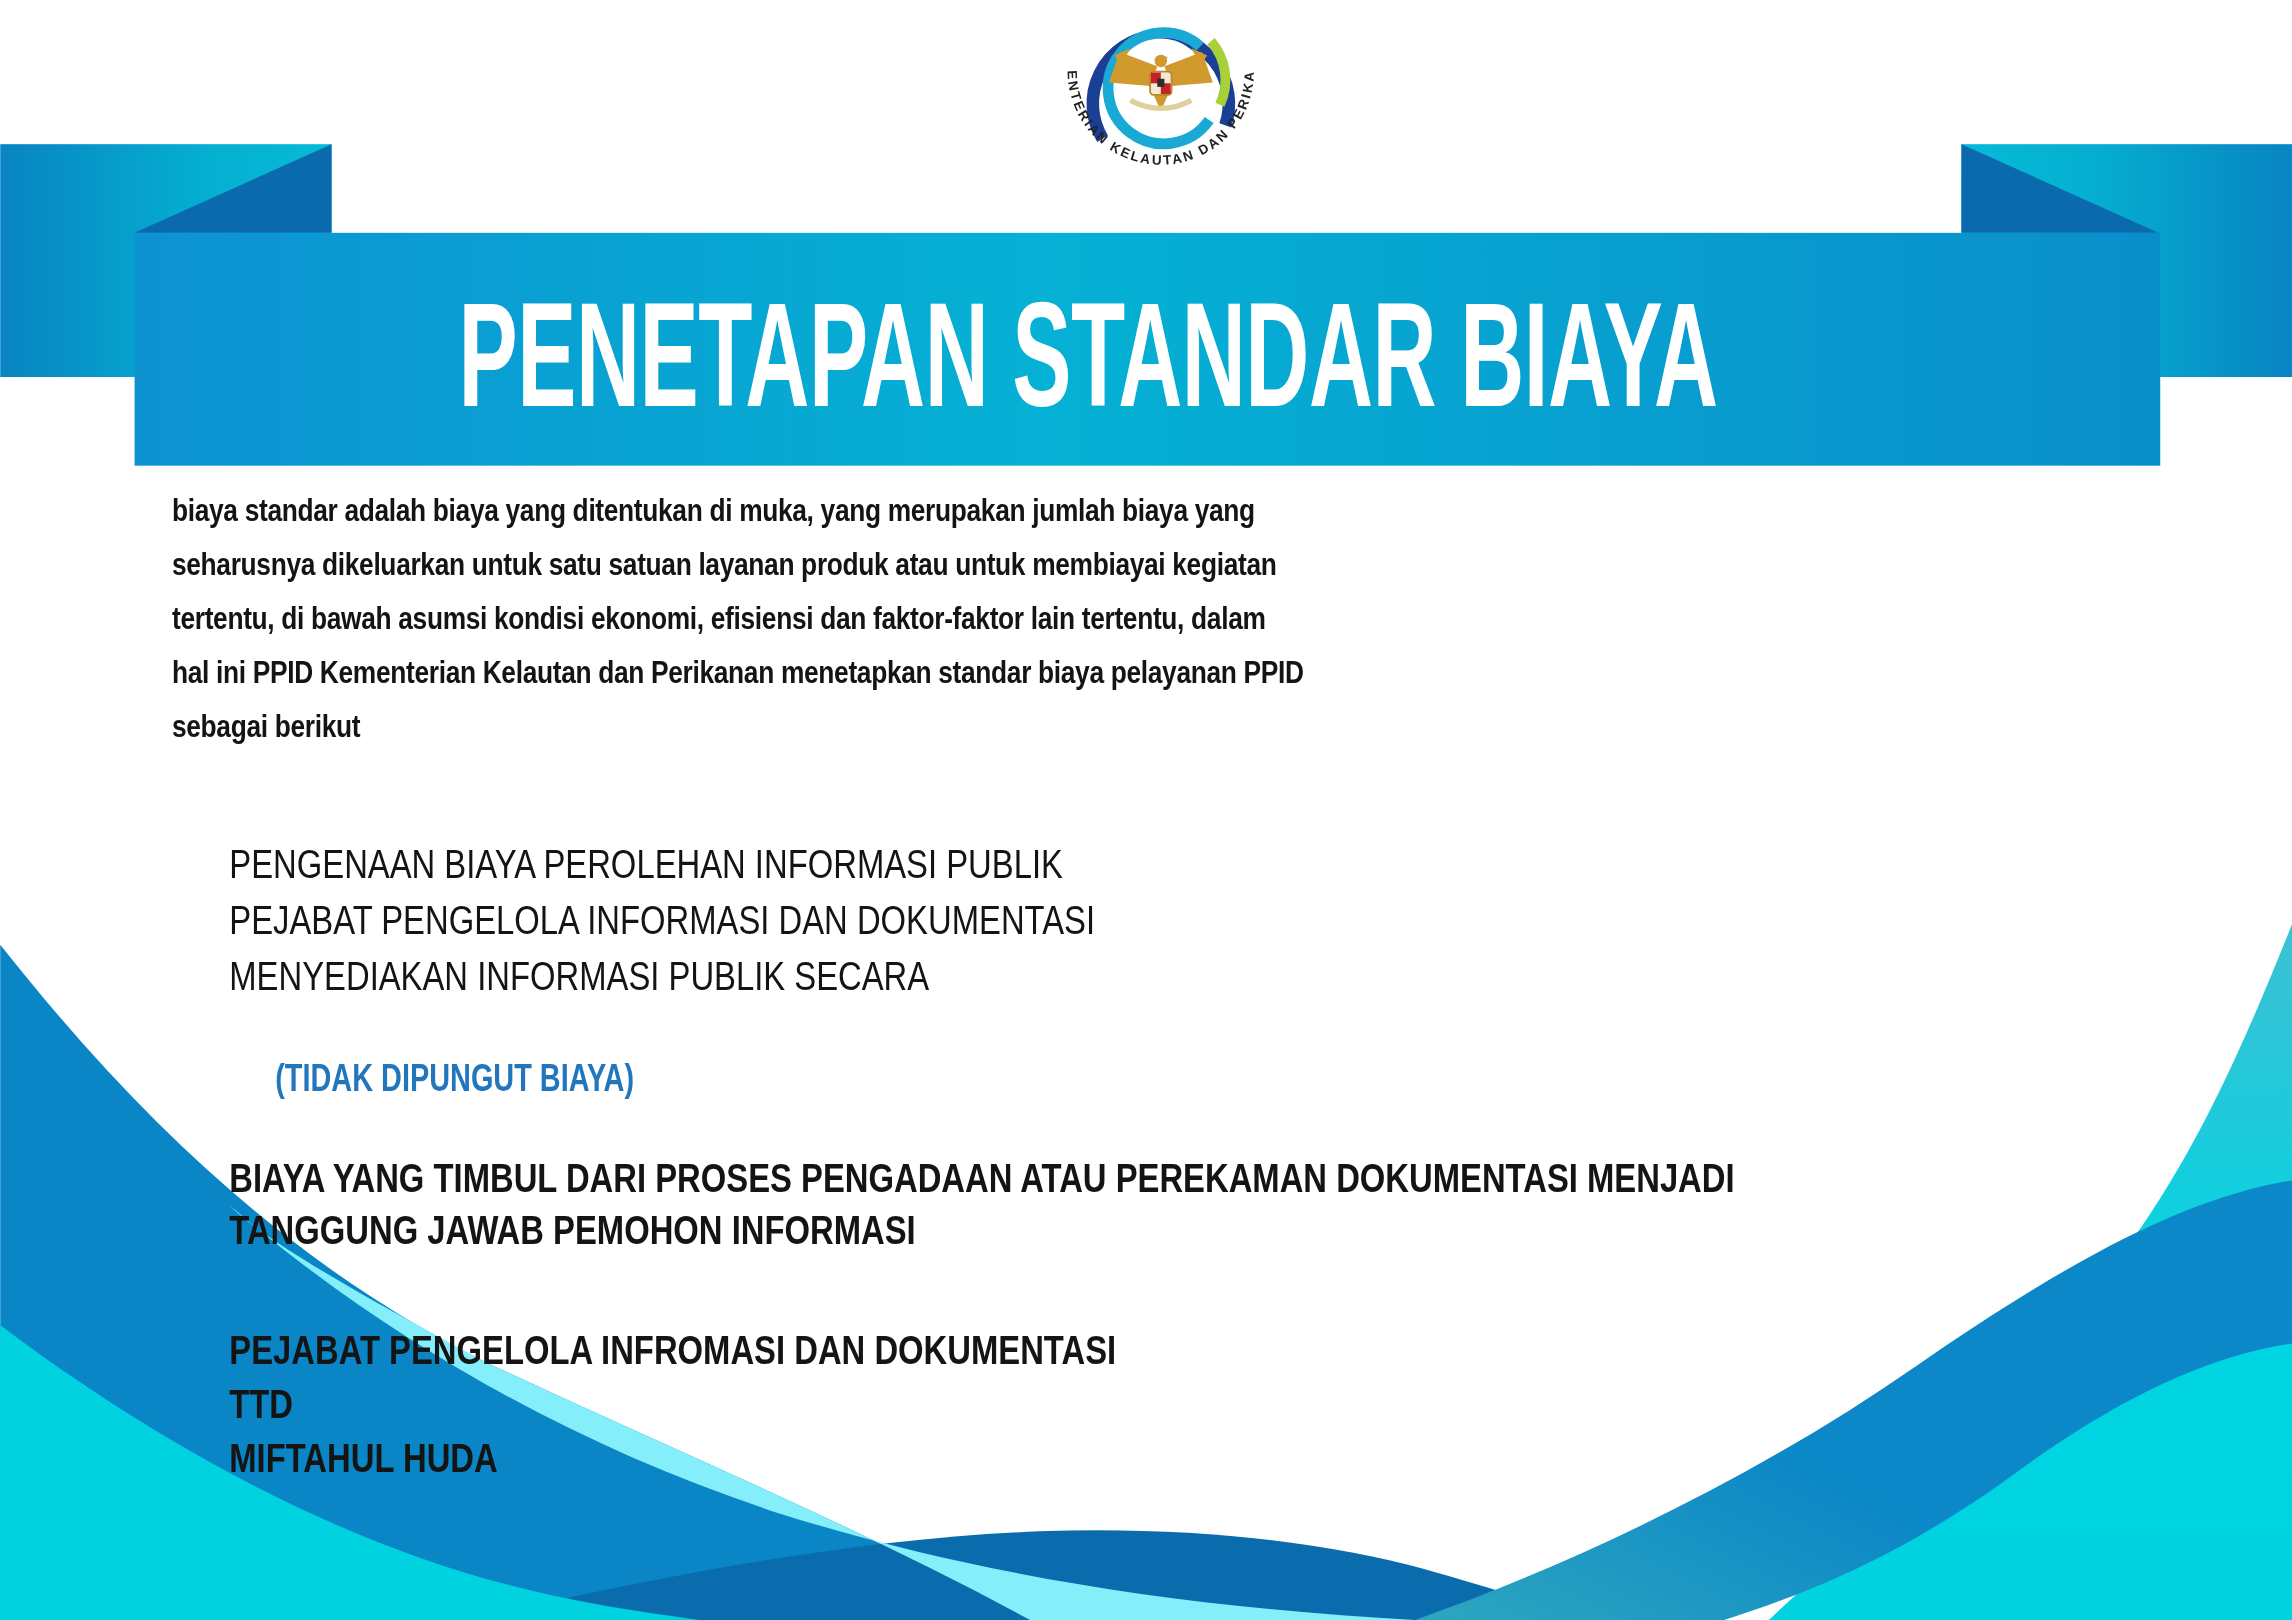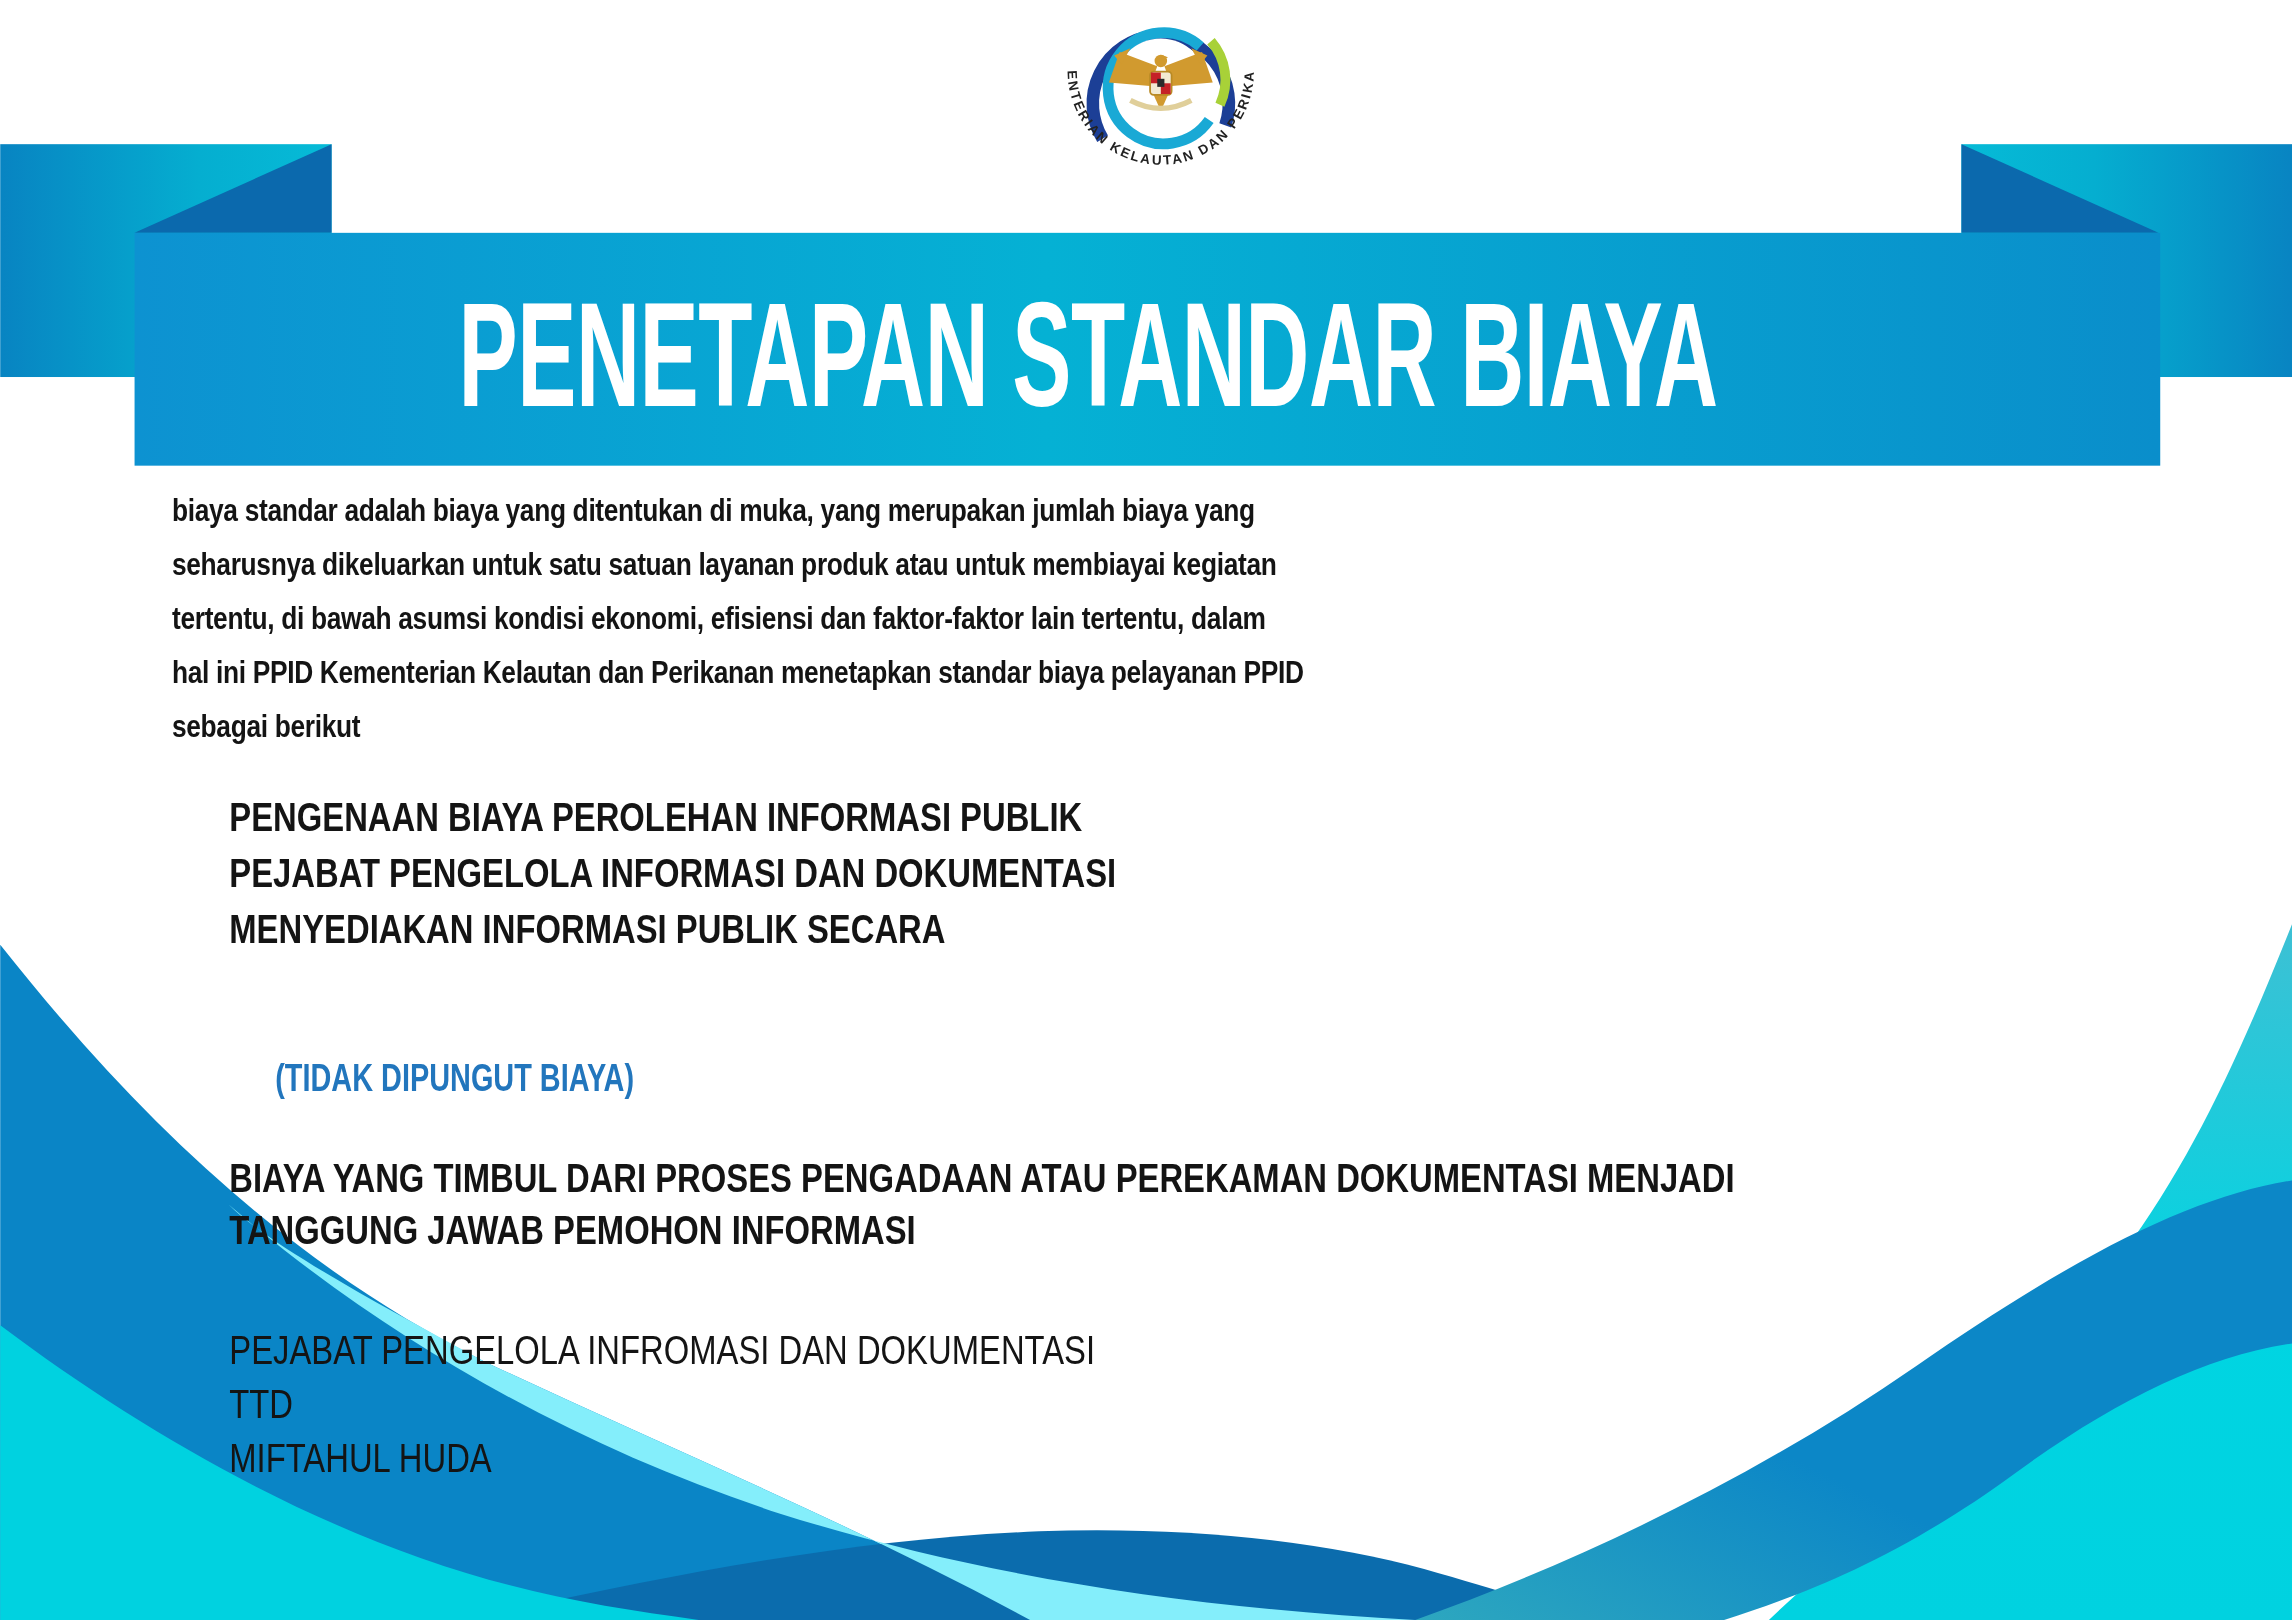--- a/index.html
+++ b/index.html
@@ -8,27 +8,27 @@
     width:2293px;height:1620px;
     overflow:hidden;
     background:#ffffff;
     font-family:"Liberation Sans", sans-serif;
   }
   .bg{position:absolute;inset:0;width:2293px;height:1620px;display:block;}
   .txt{position:absolute;left:0;right:0;text-align:left;white-space:nowrap;}
   .line{transform:scaleX(0.80);transform-origin:50% 50%;}
   .intro{top:484px;font-size:31px;line-height:54px;font-weight:700;color:#141414;letter-spacing:-0.4px;}
   .intro .line{transform:scaleX(0.85);}
-  .section{top:789px;font-size:41px;line-height:56px;font-weight:700;color:#141414;}
+  .section{top:836px;font-size:41px;line-height:56px;font-weight:400;color:#141414;}
   .gratis{top:969px;font-size:82px;line-height:88px;font-weight:800;color:#2276bd;letter-spacing:0.9px;}
   .gratis .line{transform:scaleX(0.88);}
   .gratis-note{top:1057px;font-size:38px;line-height:43px;font-weight:800;color:#2276bd;}
   .gratis-note .line{transform:scaleX(0.76);}
   .disclaimer{top:1152px;font-size:41px;line-height:52px;font-weight:700;color:#141414;}
-  .footer{top:1323px;font-size:41px;line-height:54px;font-weight:400;color:#141414;}
+  .footer{top:1323px;font-size:41px;line-height:54px;font-weight:700;color:#141414;}
   .banner-title{
     top:279px;font-size:148px;line-height:152px;font-weight:800;color:#ffffff;
     letter-spacing:-0.9px;
   }
   .banner-title .line{transform:scaleX(0.60);}
 </style>
 </head>
 <body>
 
 <div class="page">

